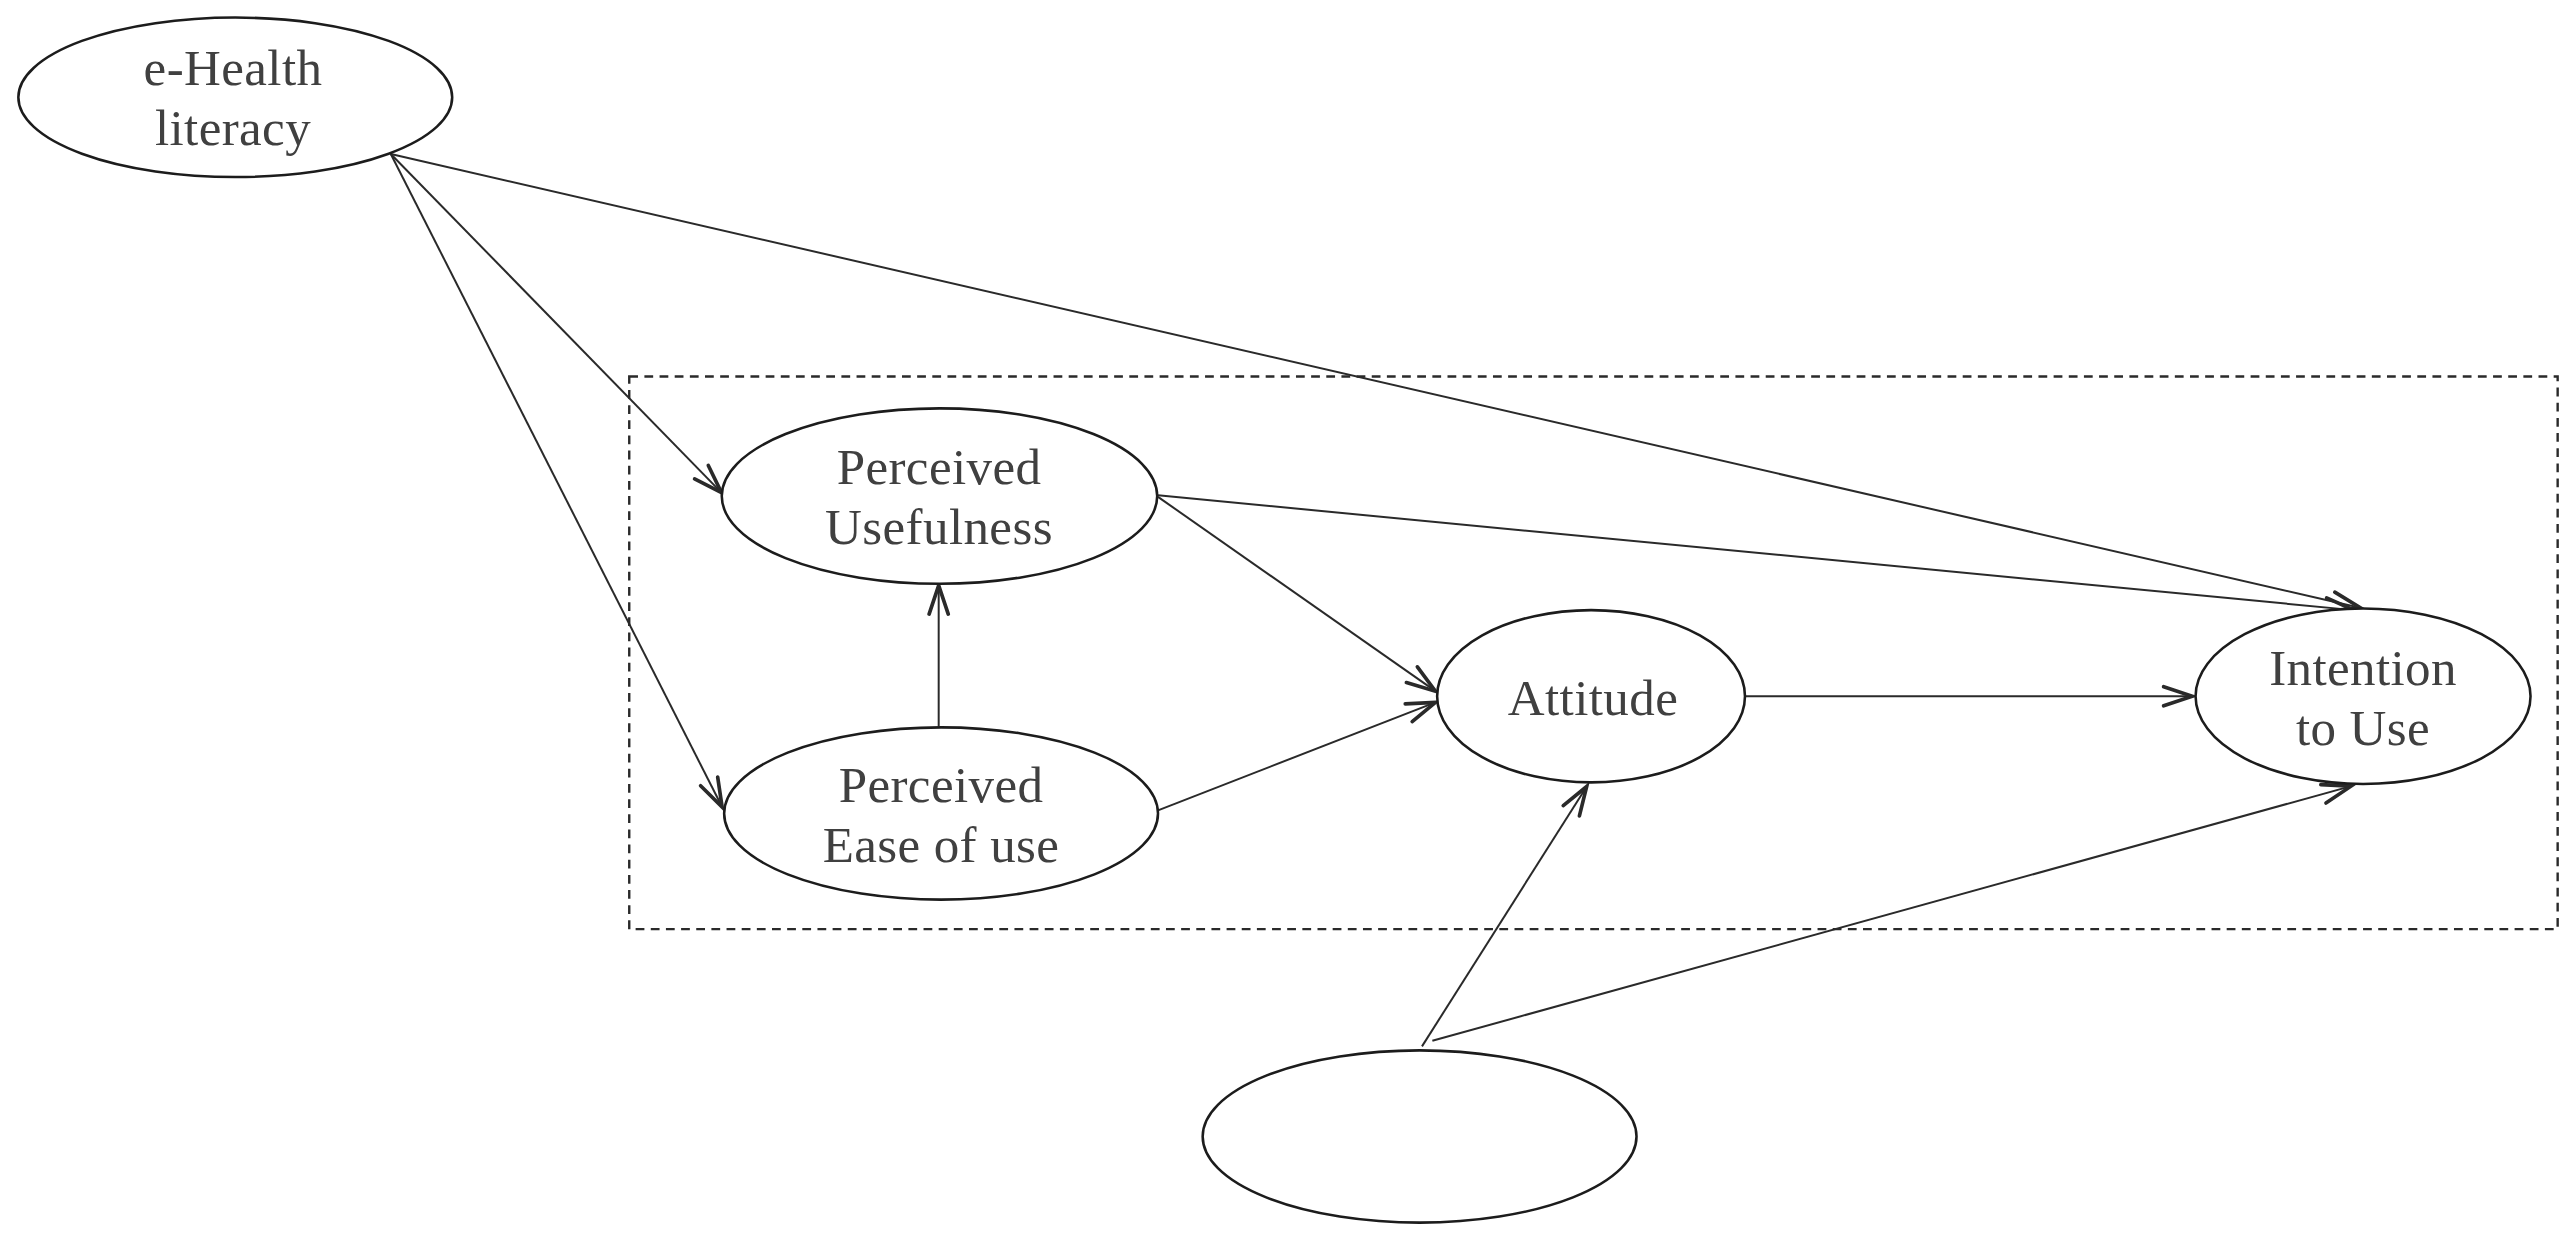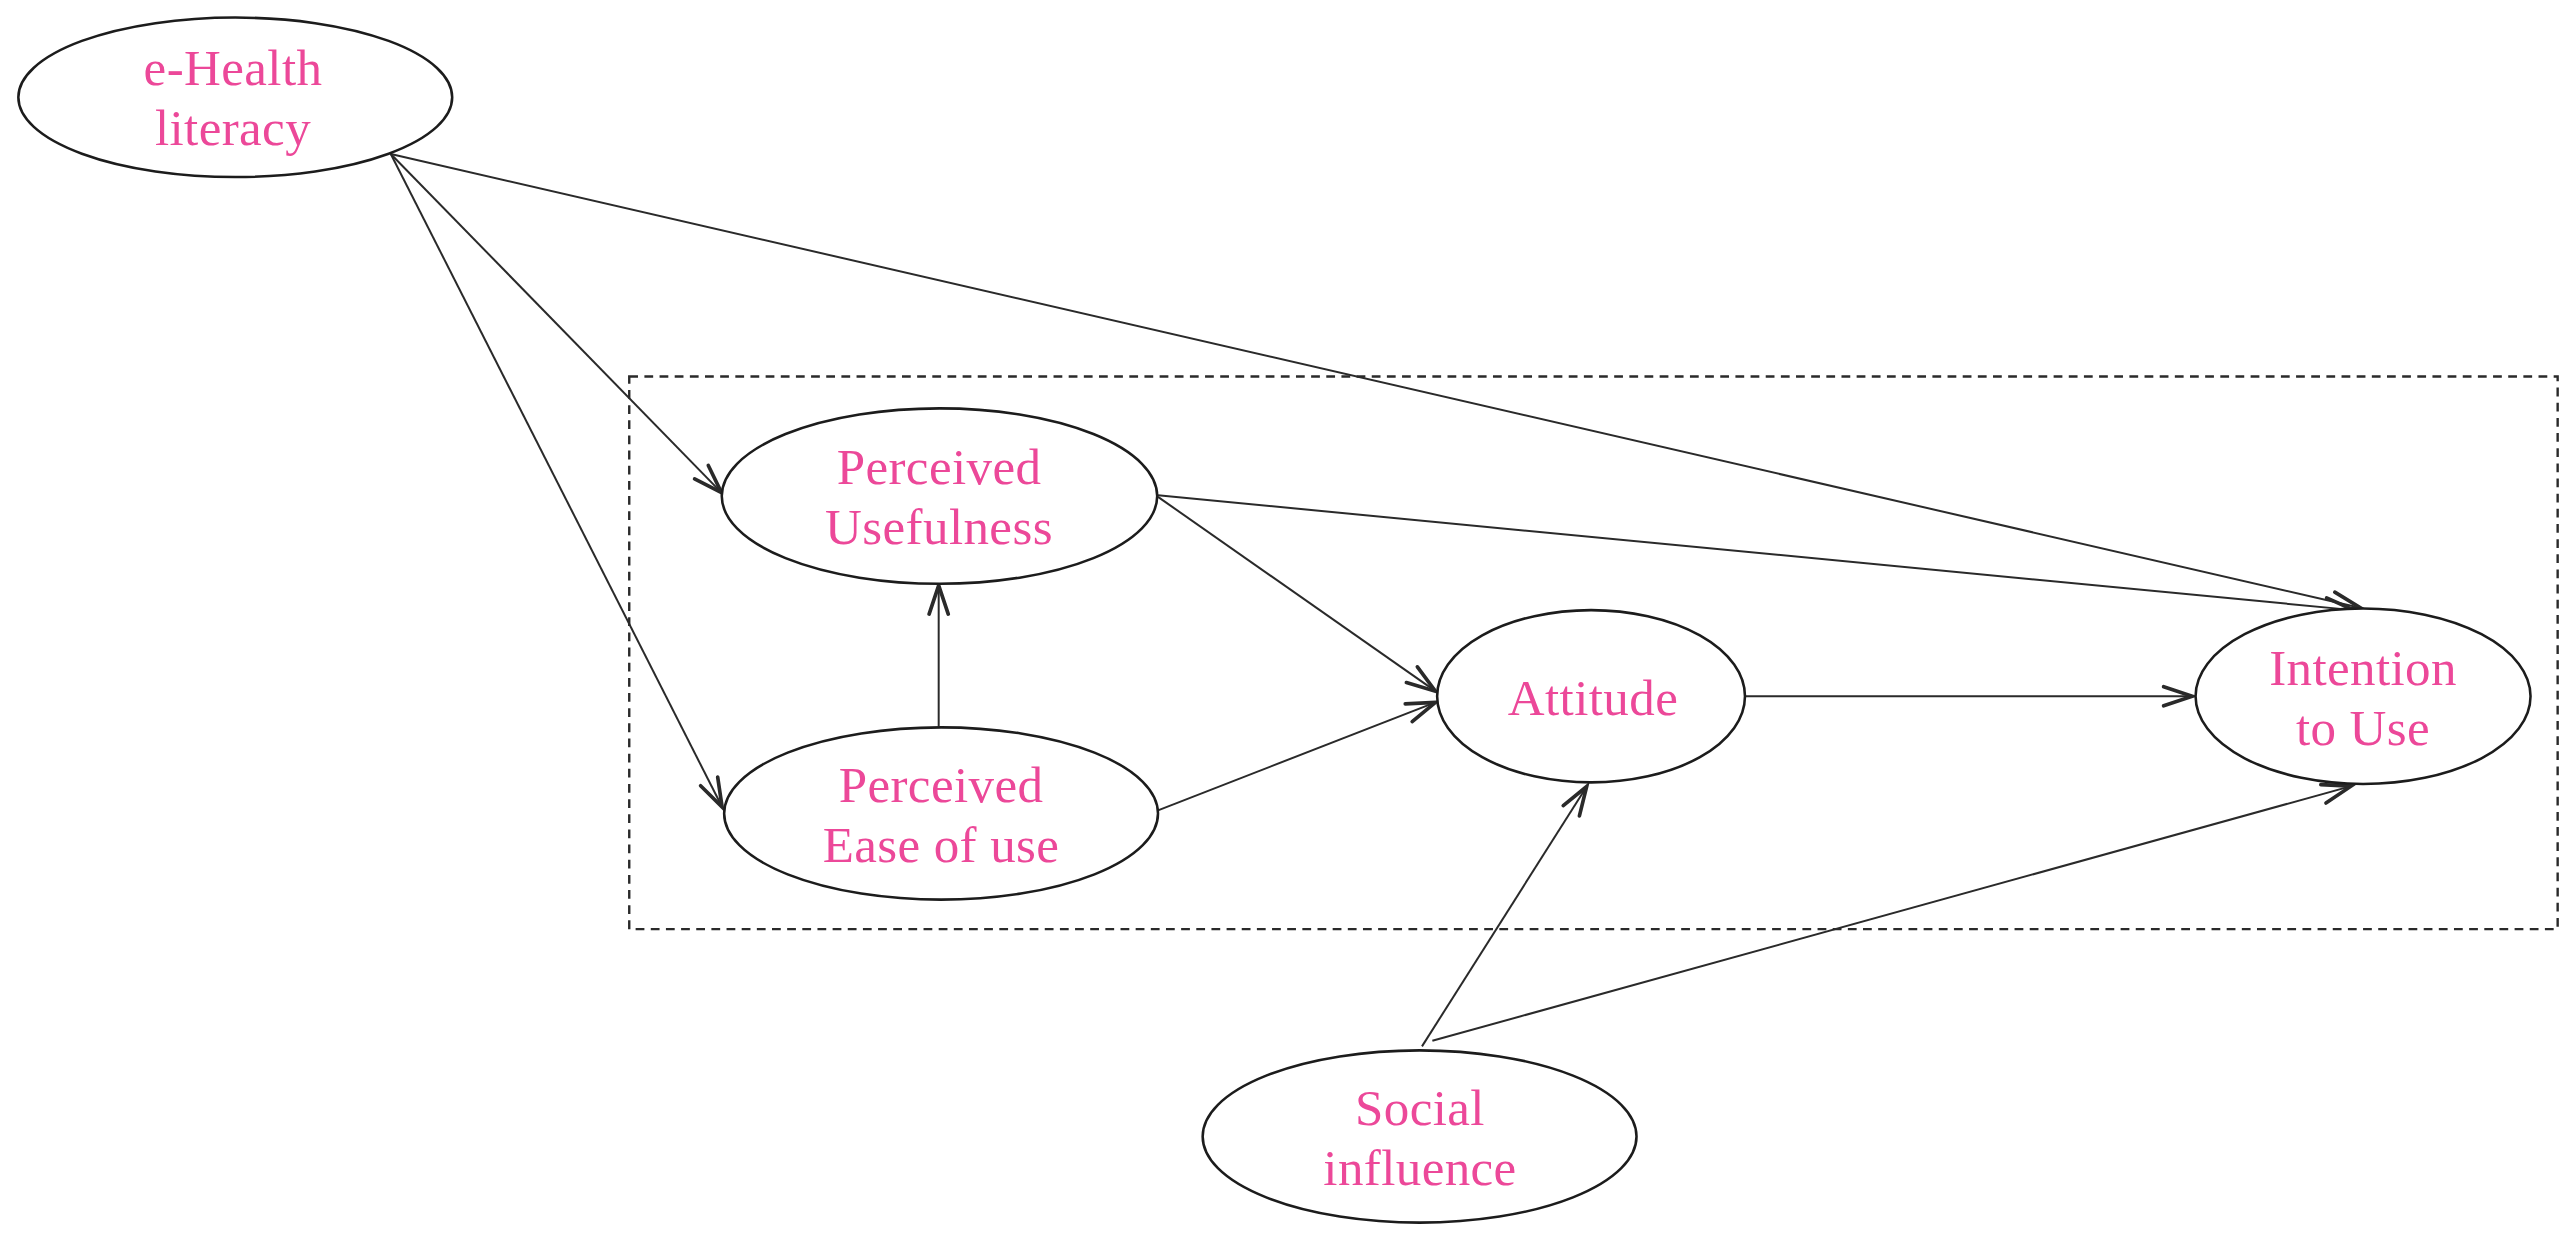--- a/index.html
+++ b/index.html
@@ -27,21 +27,21 @@
     height: 1237px;
     display: block;
   }
   .node-label {
     position: absolute;
     transform: translate(-50%, -50%);
     text-align: center;
     white-space: pre-line;
     font-size: 51px;
     line-height: 1.17;
-    color: #ec4899;
+    color: #404040;
     letter-spacing: 0.4px;
     pointer-events: none;
   }
   
   .lbl-ehealth    { left: 233px;  top: 99px;  }
   .lbl-pu         { left: 939px; top: 498px;  }
   .lbl-peou       { left: 941px; top: 816px; }
   .lbl-attitude   { left: 1593px; top: 699px; text-align: center;  }
   .lbl-social     { left: 1420px; top: 1139px; }
   .lbl-intention  { left: 2363px; top: 699px;  }
@@ -94,18 +94,16 @@
     <ellipse class="node-shape" cx="2963" cy="873" rx="210" ry="110"></ellipse>
   </svg>
 
   <div class="node-label lbl-ehealth">e-Health
 literacy</div>
   <div class="node-label lbl-pu">Perceived
 Usefulness</div>
   <div class="node-label lbl-peou">Perceived
 Ease of use</div>
   <div class="node-label lbl-attitude">Attitude</div>
-  <div class="node-label lbl-social">Social
-influence</div>
   <div class="node-label lbl-intention">Intention
 to Use</div>
 </div>
 
 
 </body></html>

